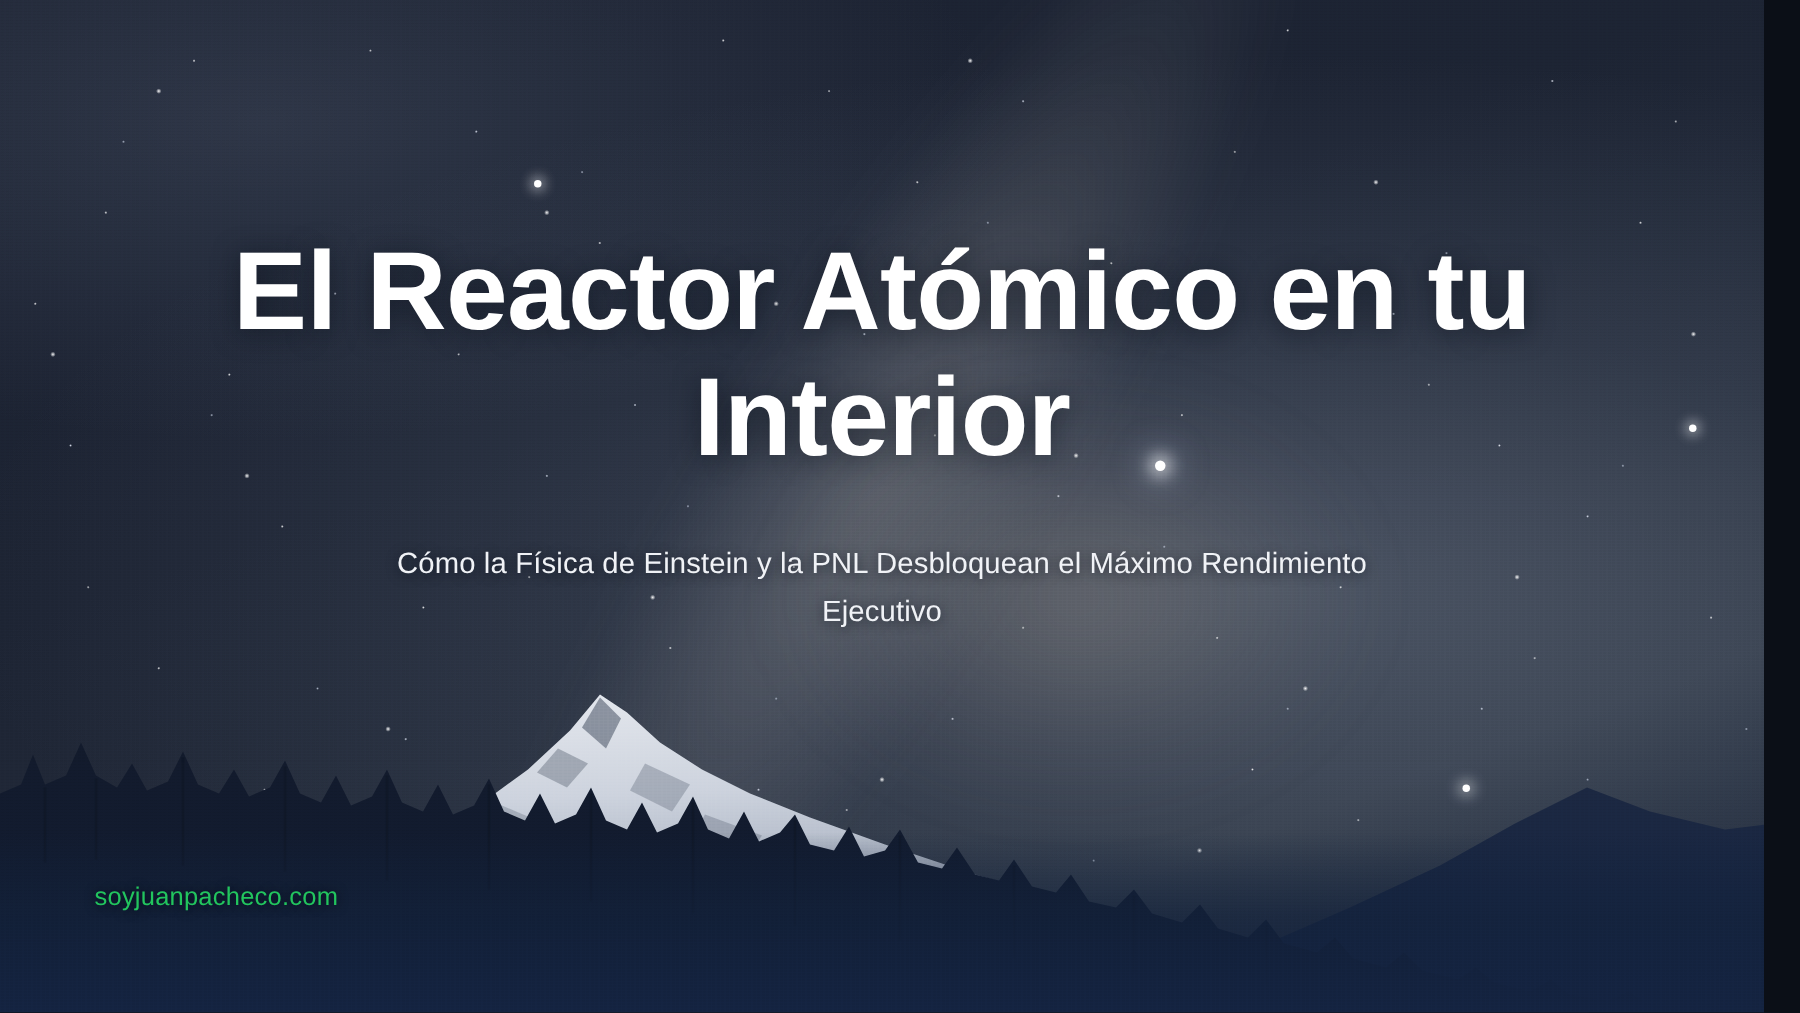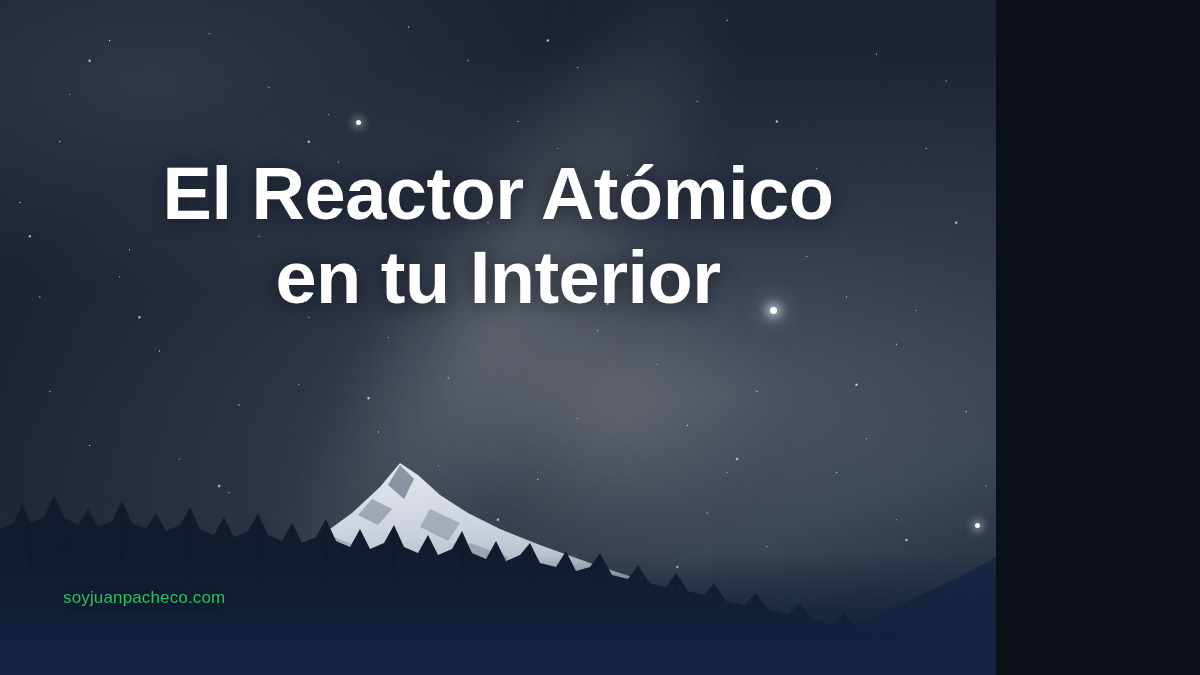--- a/index.html
+++ b/index.html
@@ -7,21 +7,21 @@
     margin: 0;
     padding: 0;
     background: #0b0f17;
   }
   body {
     font-family: "Liberation Sans", sans-serif;
   }
 
   .slide {
     position: relative;
-    width: 996px;
+    width: 1176px;
     height: 675px;
     overflow: hidden;
     background: #171d2b;
     isolation: isolate;
   }
 
   
   .sky {
     position: absolute;
     inset: 0;
@@ -332,17 +332,18 @@
     </svg>
   </div>
 
   <div class="ground-fade"></div>
   <div class="grain"></div>
 
   <div class="content">
 
     <h1 class="title">El Reactor Atómico en tu Interior</h1>
 
+    <p class="subtitle">Cómo la Física de Einstein y la PNL Desbloquean el Máximo Rendimiento Ejecutivo</p>
 
     <p class="footer-url">soyjuanpacheco.com</p>
 
   </div>
 </div>
 
 </body></html>

